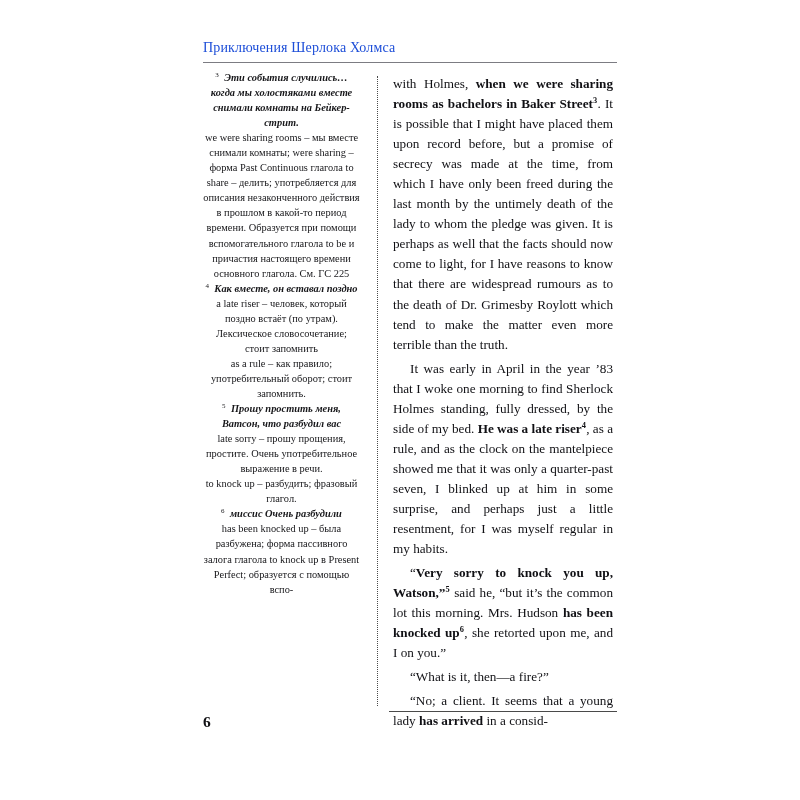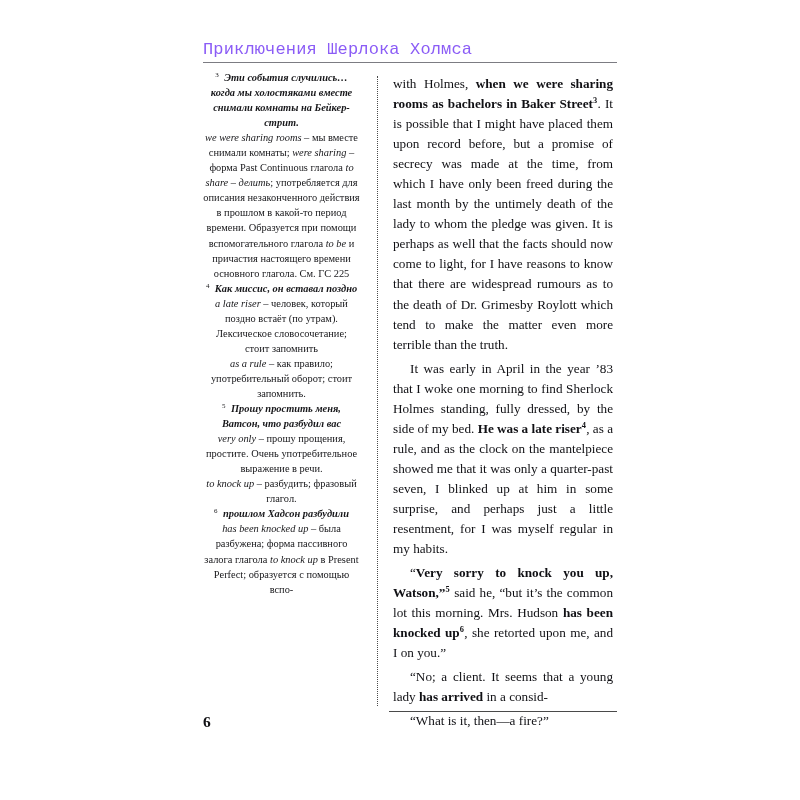--- a/index.html
+++ b/index.html
@@ -16,24 +16,24 @@
     font-family: "Liberation Serif", "DejaVu Serif", serif;
     color: #1a1a1a;
   }
 
   
   #running-head {
     position: absolute;
     left: 203px;
     top: 40px;
     width: 420px;
-    font-family: Liberation Mono, monospace;
-    font-size: 17px;
+    font-family: Liberation Serif, serif;
+    font-size: 14px;
     letter-spacing: 0.15px;
-    color: #8b5cf6;
+    color: #1d4ed8;
     white-space: nowrap;
   }
   #head-rule {
     position: absolute;
     left: 203px;
     top: 62px;
     width: 414px;
     height: 0;
     border-top: 1px solid #7c7c82;
   }
@@ -70,21 +70,20 @@
   }
   #left-col p {
     margin: 0;
   }
   .ru { }
   .bi {            
     font-weight: bold;
     font-style: italic;
   }
   .en {            
-    font-style: italic;
   }
   .sup {
     font-size: 7px;
     vertical-align: super;
     line-height: 0;
     letter-spacing: .4px;
   }
   .lead-gap { display: inline-block; width: 5px; }
 
   
@@ -144,39 +143,39 @@
   <div id="head-rule"></div>
 
   <div id="body-area">
 
     <div id="col-divider"></div>
 
     <div id="left-col">
 
       <p><span class="sup">3</span><span class="lead-gap"></span><span class="bi">Эти события случились… когда мы холостяками вместе снимали комнаты на Бейкер-стрит.</span><br><span class="en">we were sharing rooms</span><span class="ru"> – мы вместе снимали комнаты; </span><span class="en">were sharing</span><span class="ru"> – форма Past Continuous глагола </span><span class="en">to share – делить</span><span class="ru">; употребляется для описания незаконченного действия в прошлом в какой-то период времени. Образуется при помощи вспомогательного глагола </span><span class="en">to be</span><span class="ru"> и причастия настоящего времени основного глагола. См. ГС 225</span></p>
 
-      <p><span class="sup">4</span><span class="lead-gap"></span><span class="bi">Как миссис, он вставал поздно</span><br><span class="en">a late riser</span><span class="ru"> – человек, который поздно встаёт (по утрам). Лексическое словосочетание; стоит запомнить</span><br><span class="en">as a rule</span><span class="ru"> – как правило; употребительный оборот; стоит запомнить.</span></p>
+      <p><span class="sup">4</span><span class="lead-gap"></span><span class="bi">Как вместе, он вставал поздно</span><br><span class="en">a late riser</span><span class="ru"> – человек, который поздно встаёт (по утрам). Лексическое словосочетание; стоит запомнить</span><br><span class="en">as a rule</span><span class="ru"> – как правило; употребительный оборот; стоит запомнить.</span></p>
 
-      <p><span class="sup">5</span><span class="lead-gap"></span><span class="bi">Прошу простить меня, Ватсон, что разбудил вас</span><br><span class="en">very only</span><span class="ru"> – прошу прощения, простите. Очень употребительное выражение в речи.</span><br><span class="en">to knock up</span><span class="ru"> – разбудить; фразовый глагол.</span></p>
+      <p><span class="sup">5</span><span class="lead-gap"></span><span class="bi">Прошу простить меня, Ватсон, что разбудил вас</span><br><span class="en">late sorry</span><span class="ru"> – прошу прощения, простите. Очень употребительное выражение в речи.</span><br><span class="en">to knock up</span><span class="ru"> – разбудить; фразовый глагол.</span></p>
 
-      <p><span class="sup">6</span><span class="lead-gap"></span><span class="bi">прошлом Хадсон разбудили</span><br><span class="en">has been knocked up</span><span class="ru"> – была разбужена; форма пассивного залога глагола </span><span class="en">to knock up</span><span class="ru"> в Present Perfect; образуется с помощью вспо-</span></p>
+      <p><span class="sup">6</span><span class="lead-gap"></span><span class="bi">миссис Очень разбудили</span><br><span class="en">has been knocked up</span><span class="ru"> – была разбужена; форма пассивного залога глагола </span><span class="en">to knock up</span><span class="ru"> в Present Perfect; образуется с помощью вспо-</span></p>
 
     </div>
 
     <div id="right-col">
 
       <p><span>with Holmes, </span><b>when we were sharing rooms as bachelors in Baker Street</b><b class="sup">3</b><span>. It is possible that I might have placed them upon record before, but a promise of secrecy was made at the time, from which I have only been freed during the last month by the untimely death of the lady to whom the pledge was given. It is perhaps as well that the facts should now come to light, for I have reasons to know that there are widespread rumours as to the death of Dr. Grimesby Roylott which tend to make the matter even more terrible than the truth.</span></p>
 
       <p class="indent"><span>It was early in April in the year ’83 that I woke one morning to find Sherlock Holmes standing, fully dressed, by the side of my bed. </span><b>He was a late riser</b><b class="sup">4</b><span>, as a rule, and as the clock on the mantelpiece showed me that it was only a quarter-past seven, I blinked up at him in some surprise, and perhaps just a little resentment, for I was myself regular in my habits.</span></p>
 
       <p class="indent"><span>“</span><b>Very sorry to knock you up, Watson,”</b><b class="sup">5</b><span> said he, “but it’s the common lot this morning. Mrs. Hudson </span><b>has been knocked up</b><b class="sup">6</b><span>, she retorted upon me, and I on you.”</span></p>
 
+      <p class="indent"><span>“What is it, then—a fire?”</span></p>
+
       <p class="indent"><span>“No; a client. It seems that a young lady </span><b>has arrived</b><span> in a consid-</span></p>
-
-      <p class="indent"><span>“What is it, then—a fire?”</span></p>
 
     </div>
   </div>
 
   <div id="foot-rule"></div>
   <div id="folio">6</div>
 
 </div>
 
 </body></html>

